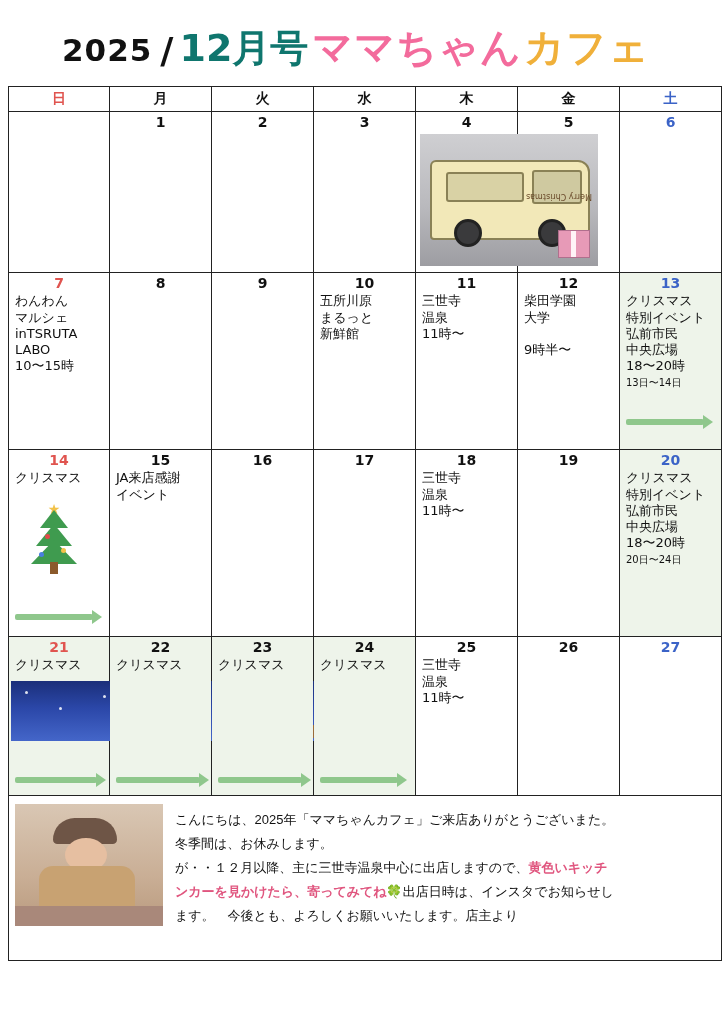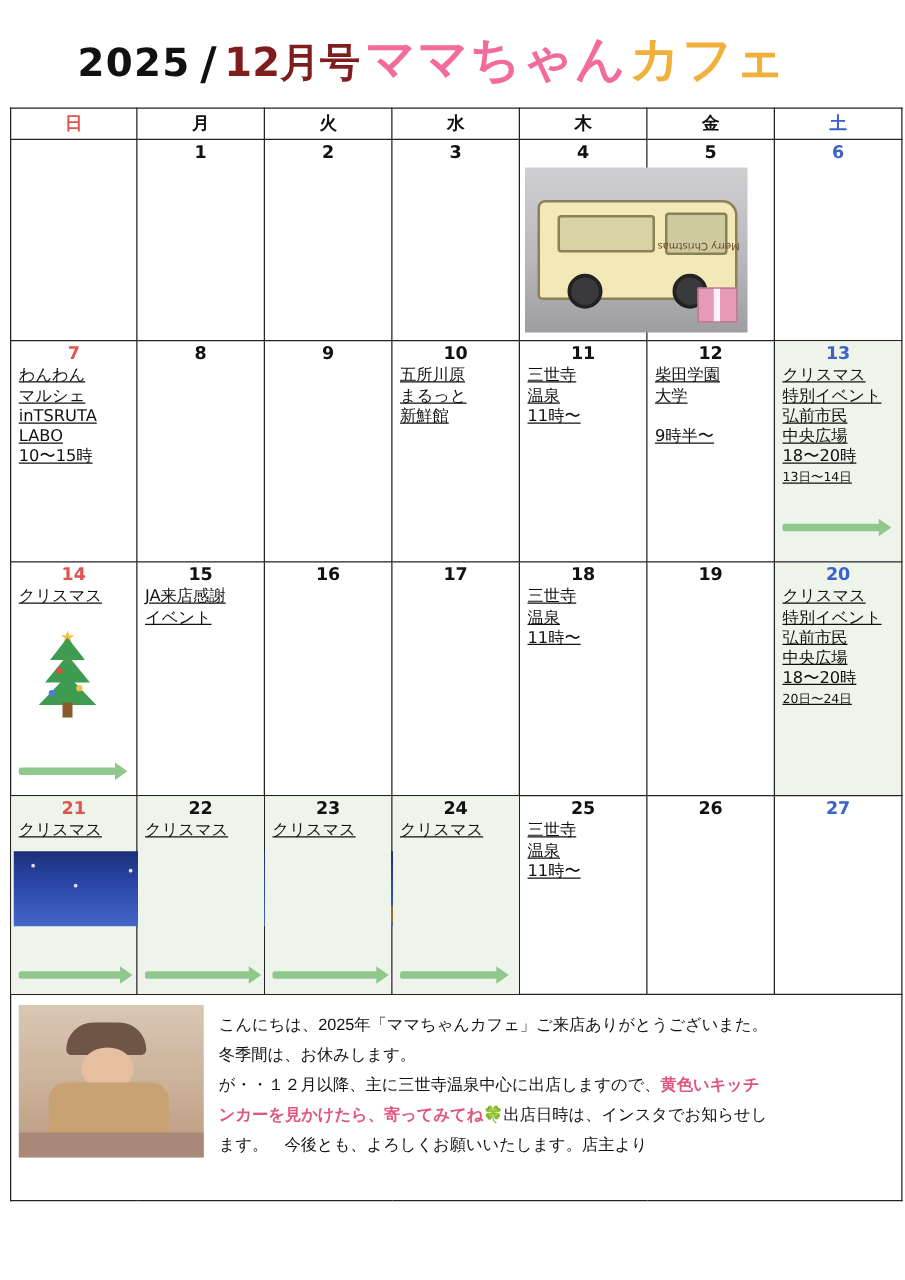--- a/index.html
+++ b/index.html
@@ -48,23 +48,23 @@
   .t-slash {
     font-family: "DejaVu Sans", sans-serif;
     font-size: 36px;
     font-weight: bold;
     color: #111;
     margin: 0 6px 0 8px;
     transform: translateY(2px);
   }
   .t-month {
     font-family: "DejaVu Sans", sans-serif;
-    font-size: 32px;
-    font-weight: bold;
-    color: #7f1d1d;
+    font-size: 38px;
+    font-weight: bold;
+    color: #0f766e;
     letter-spacing: 0px;
   }
   .t-mama {
     font-family: "DejaVu Sans", sans-serif;
     font-size: 40px;
     font-weight: bold;
     color: #f36b9c;
     letter-spacing: 1px;
     margin-left: 4px;
   }
@@ -121,21 +121,20 @@
   .n-sat { color: #3b63c7; }
   .n-wd  { color: #111; }
 
   .ev {
     font-family: "DejaVu Sans", sans-serif;
     font-size: 13px;
     line-height: 1.25;
     padding: 2px 4px 0 6px;
     white-space: pre-line;
     color: #111;
-    text-decoration: underline;
   }
   .ev.xs { font-size: 10px; }
 
   .shade { background: #eef4ea; }
 
   
   .arrow {
     position: absolute;
     left: 6px;
     bottom: 10px;

